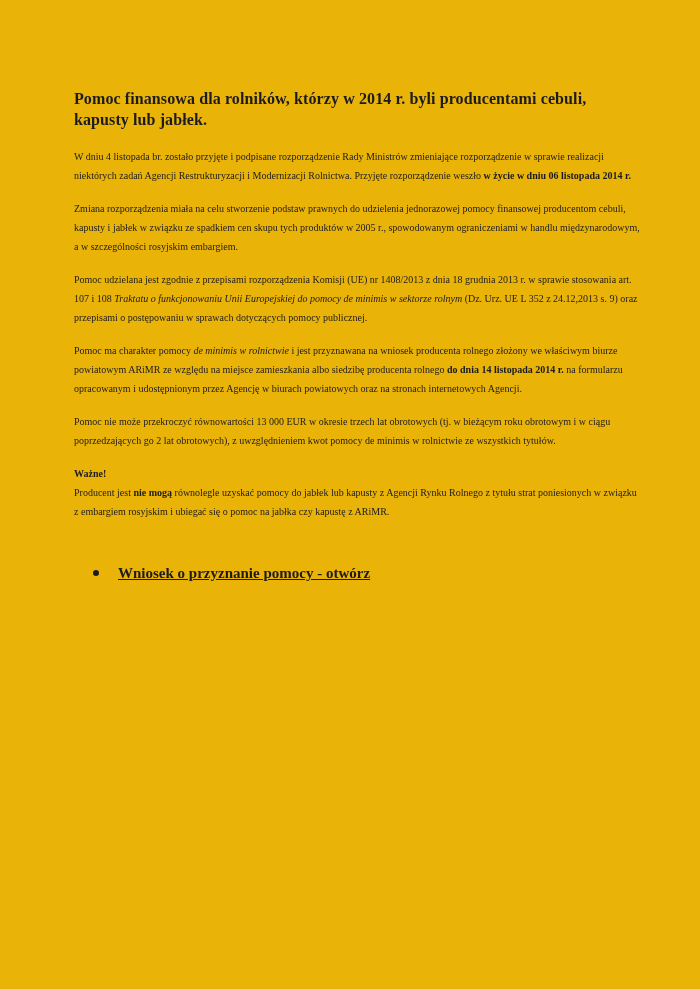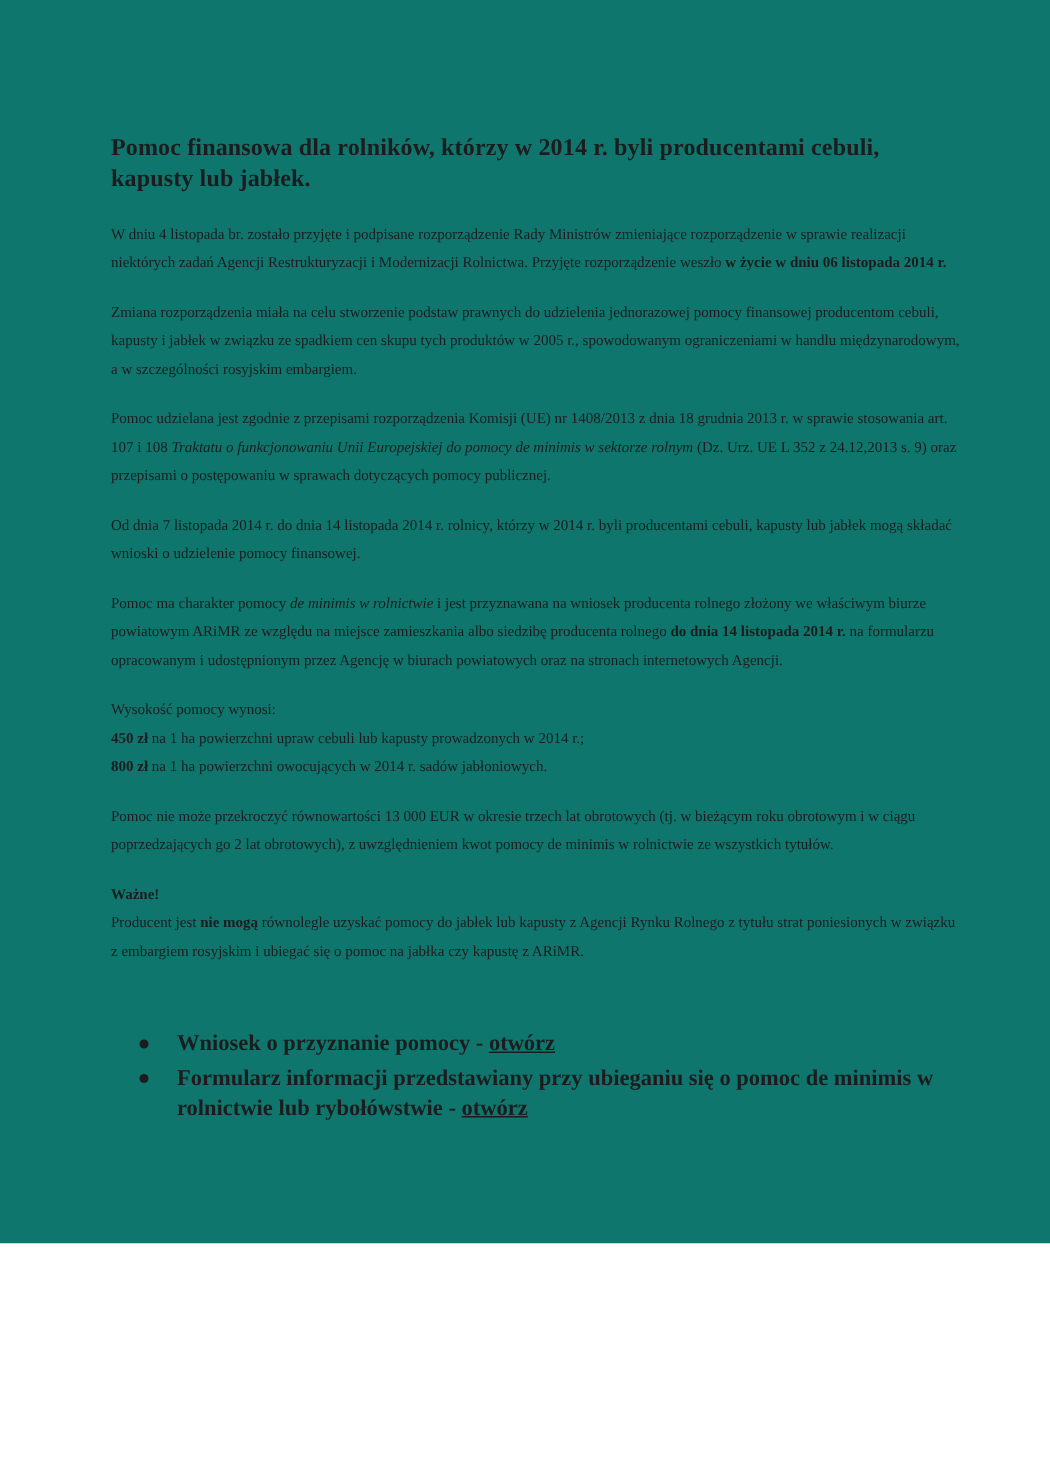--- a/index.html
+++ b/index.html
@@ -2,22 +2,22 @@
 <html lang="pl"><head>
 <meta charset="utf-8">
 <style>
   html, body {
     margin: 0;
     padding: 0;
     background: #ffffff;
   }
   .page {
     width: 700px;
-    height: 829px;
-    background: #0f766e;
+    height: 989px;
+    background: #eab308;
     position: relative;
     overflow: hidden;
     font-family: "Liberation Serif", "DejaVu Serif", serif;
     color: #1c1c1e;
   }
   .content {
     position: absolute;
     left: 74px;
     top: 88px;
     width: 566px;
@@ -39,20 +39,21 @@
   .seg-underline { text-decoration: underline; }
   a.doc-link {
     color: inherit;
     text-decoration: underline;
     cursor: pointer;
   }
   ul.attachments {
     list-style: none;
     margin: 42px 0 0 17px;
     padding: 0;
+    text-decoration: underline;
   }
   ul.attachments li {
     position: relative;
     padding-left: 27px;
     font-size: 15px;
     line-height: 20px;
     font-weight: bold;
     margin-bottom: 3px;
   }
   .bullet-dot {
@@ -68,24 +69,21 @@
 </head>
 <body>
 
 <div class="page">
   <div class="content">
     <h1 class="doc-title">Pomoc finansowa dla rolników, którzy w 2014 r. byli producentami cebuli, kapusty lub jabłek.</h1>
     <div>
         <p class="para"><span class="">W dniu 4 listopada br. zostało przyjęte i podpisane rozporządzenie Rady Ministrów zmieniające rozporządzenie w sprawie realizacji niektórych zadań Agencji Restrukturyzacji i Modernizacji Rolnictwa. Przyjęte rozporządzenie weszło </span><span class="seg-bold">w życie w dniu 06 listopada 2014 r.</span></p>
         <p class="para"><span class="">Zmiana rozporządzenia miała na celu stworzenie podstaw prawnych do udzielenia jednorazowej pomocy finansowej producentom cebuli, kapusty i jabłek w związku ze spadkiem cen skupu tych produktów w 2005 r., spowodowanym ograniczeniami w handlu międzynarodowym, a w szczególności rosyjskim embargiem.</span></p>
         <p class="para"><span class="">Pomoc udzielana jest zgodnie z przepisami rozporządzenia Komisji (UE) nr 1408/2013 z dnia 18 grudnia 2013 r. w sprawie stosowania art. 107 i 108 </span><span class="seg-italic">Traktatu o funkcjonowaniu Unii Europejskiej do pomocy de minimis w sektorze rolnym</span><span class=""> (Dz. Urz. UE L 352 z 24.12,2013 s. 9) oraz przepisami o postępowaniu w sprawach dotyczących pomocy publicznej.</span></p>
-        <p class="para"><span class="">Od dnia 7 listopada 2014 r. do dnia 14 listopada 2014 r. rolnicy, którzy w 2014 r. byli producentami cebuli, kapusty lub jabłek mogą składać wnioski o udzielenie pomocy finansowej.</span></p>
         <p class="para"><span class="">Pomoc ma charakter pomocy </span><span class="seg-italic">de minimis w rolnictwie</span><span class=""> i jest przyznawana na wniosek producenta rolnego złożony we właściwym biurze powiatowym ARiMR ze względu na miejsce zamieszkania albo siedzibę producenta rolnego </span><span class="seg-bold">do dnia 14 listopada 2014 r.</span><span class=""> na formularzu opracowanym i udostępnionym przez Agencję w biurach powiatowych oraz na stronach internetowych Agencji.</span></p>
-        <p class="para"><span class="">Wysokość pomocy wynosi:</span><br><span class="seg-bold">450 zł</span><span class=""> na 1 ha powierzchni upraw cebuli lub kapusty prowadzonych w 2014 r.;</span><br><span class="seg-bold">800 zł</span><span class=""> na 1 ha powierzchni owocujących w 2014 r. sadów jabłoniowych.</span></p>
         <p class="para"><span class="">Pomoc nie może przekroczyć równowartości 13 000 EUR w okresie trzech lat obrotowych (tj. w bieżącym roku obrotowym i w ciągu poprzedzających go 2 lat obrotowych), z uwzględnieniem kwot pomocy de minimis w rolnictwie ze wszystkich tytułów.</span></p>
         <p class="para"><span class="seg-bold">Ważne!</span><br><span class="">Producent jest </span><span class="seg-bold">nie mogą</span><span class=""> równolegle uzyskać pomocy do jabłek lub kapusty z Agencji Rynku Rolnego z tytułu strat poniesionych w związku z embargiem rosyjskim i ubiegać się o pomoc na jabłka czy kapustę z ARiMR.</span></p>
       </div>
     <ul class="attachments">
         <li><span class="bullet-dot"></span><span class="seg-bold">Wniosek o przyznanie pomocy - </span><a class="seg-bold seg-underline doc-link" href="#">otwórz</a></li>
-        <li><span class="bullet-dot"></span><span class="seg-bold">Formularz informacji przedstawiany przy ubieganiu się o pomoc de minimis w rolnictwie lub rybołówstwie -  </span><a class="seg-bold seg-underline doc-link" href="#">otwórz</a></li>
       </ul>
   </div>
 </div>
 
 </body></html>

